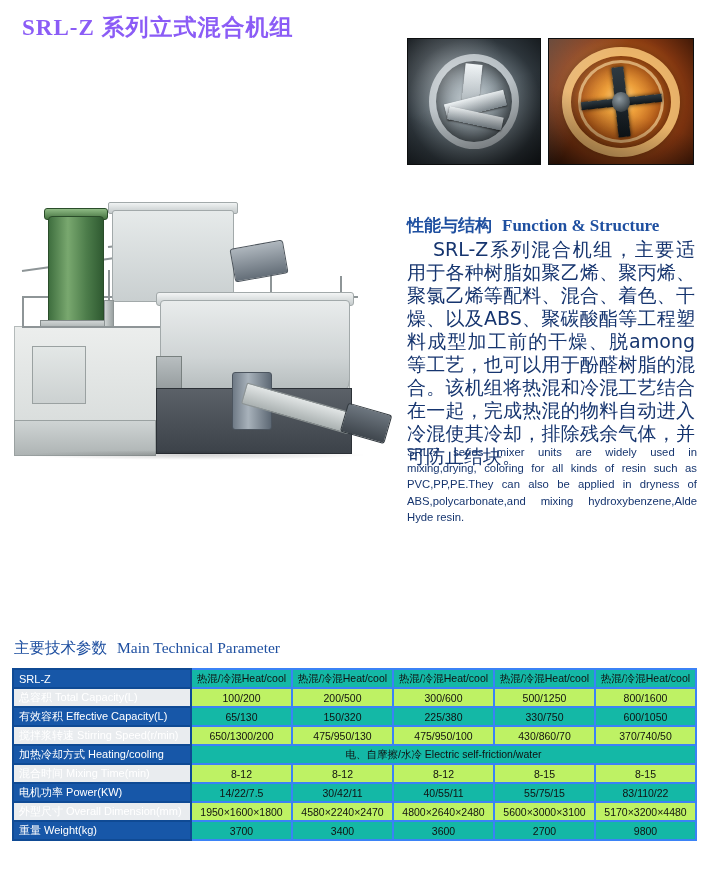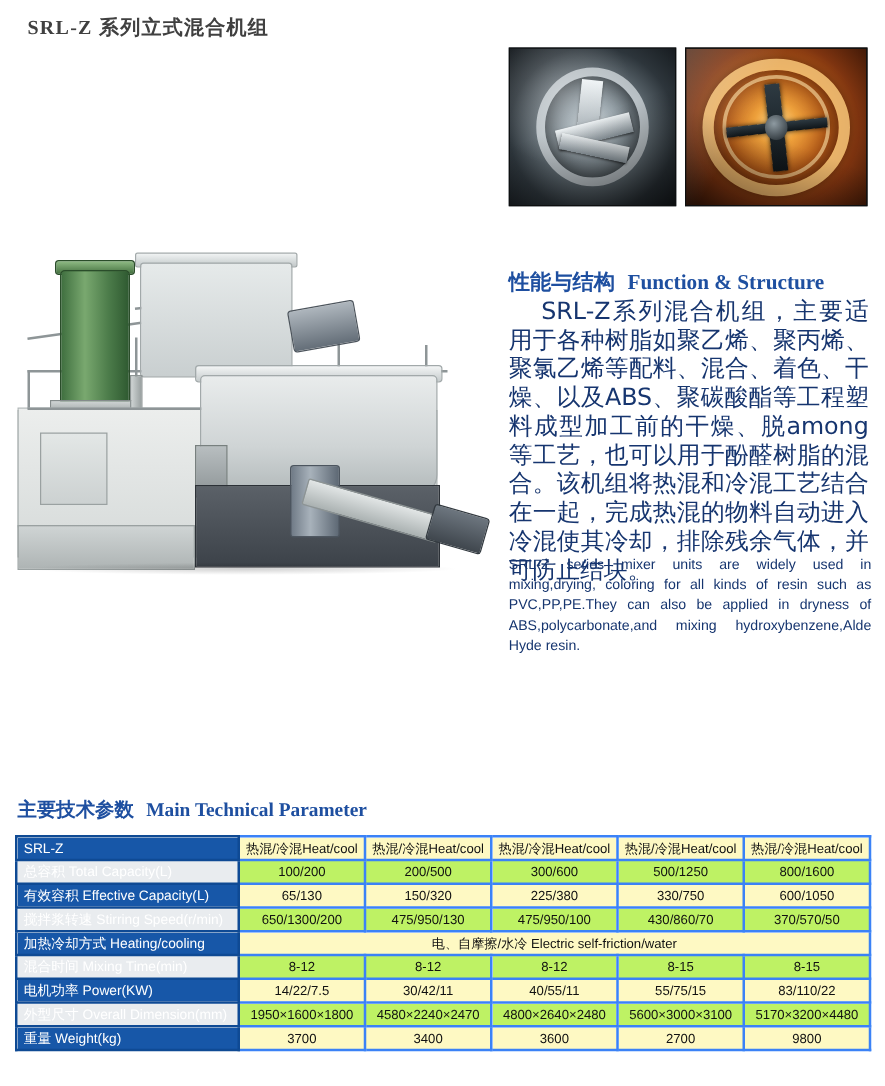--- a/index.html
+++ b/index.html
@@ -13,24 +13,24 @@
     position: relative;
     overflow: hidden;
   }
 
   
   .page-title {
     position: absolute;
     left: 22px;
     top: 12px;
     font-family: "Liberation Serif", serif;
-    font-size: 16px;
+    font-size: 23px;
     font-weight: bold;
     letter-spacing: 1px;
-    color: #404040;
+    color: #8b5cf6;
     white-space: nowrap;
   }
 
   
   .photo-top-left {
     position: absolute;
     left: 407px;
     top: 38px;
     width: 134px;
     height: 127px;
@@ -292,21 +292,21 @@
   }
   .en-body p { margin: 0 0 8px 0; }
 
   
   .param-heading {
     position: absolute;
     left: 14px;
     top: 638px;
     font-family: "Liberation Serif", serif;
     font-size: 15.5px;
-    font-weight: bold;
+    font-weight: normal;
     color: #1e4fa0;
     white-space: nowrap;
   }
   .param-heading .en { margin-left: 10px; }
 
   table.params {
     position: absolute;
     left: 12px;
     top: 668px;
     width: 684px;
@@ -328,21 +328,21 @@
   table.params .rowhead {
     background: #1757a8;
     color: #ffffff;
     text-align: left;
     padding-left: 5px;
     font-size: 11px;
     border-color: #0f4a94;
   }
   table.params thead td.rowhead { font-weight: normal; }
   table.params tr.alt td { background: #e9ecef; }
-  table.params tr td:not(.rowhead) { background: #fef9c3; }
+  table.params tr td:not(.rowhead) { background: #14b8a6; }
   table.params tr.alt td:not(.rowhead) { background: #bef264; }
   .col-first { width: 178px; }
   .col-d { width: 101px; }
   .merged-row td.merged { background: #ffffff; }
 </style>
 </head>
 <body>
 
 <div class="page-title">SRL-Z  系列立式混合机组</div>
 
@@ -453,21 +453,21 @@
       <td>225/380</td>
       <td>330/750</td>
       <td>600/1050</td>
     </tr>
     <tr class="alt">
       <td class="rowhead">搅拌浆转速 Stirring Speed(r/min)</td>
       <td>650/1300/200</td>
       <td>475/950/130</td>
       <td>475/950/100</td>
       <td>430/860/70</td>
-      <td>370/570/50</td>
+      <td>370/740/50</td>
     </tr>
     <tr class="merged-row">
       <td class="rowhead">加热冷却方式 Heating/cooling</td>
       <td class="merged" colspan="5">电、自摩擦/水冷  Electric self-friction/water</td>
     </tr>
     <tr class="alt">
       <td class="rowhead">混合时间 Mixing Time(min)</td>
       <td>8-12</td>
       <td>8-12</td>
       <td>8-12</td>

